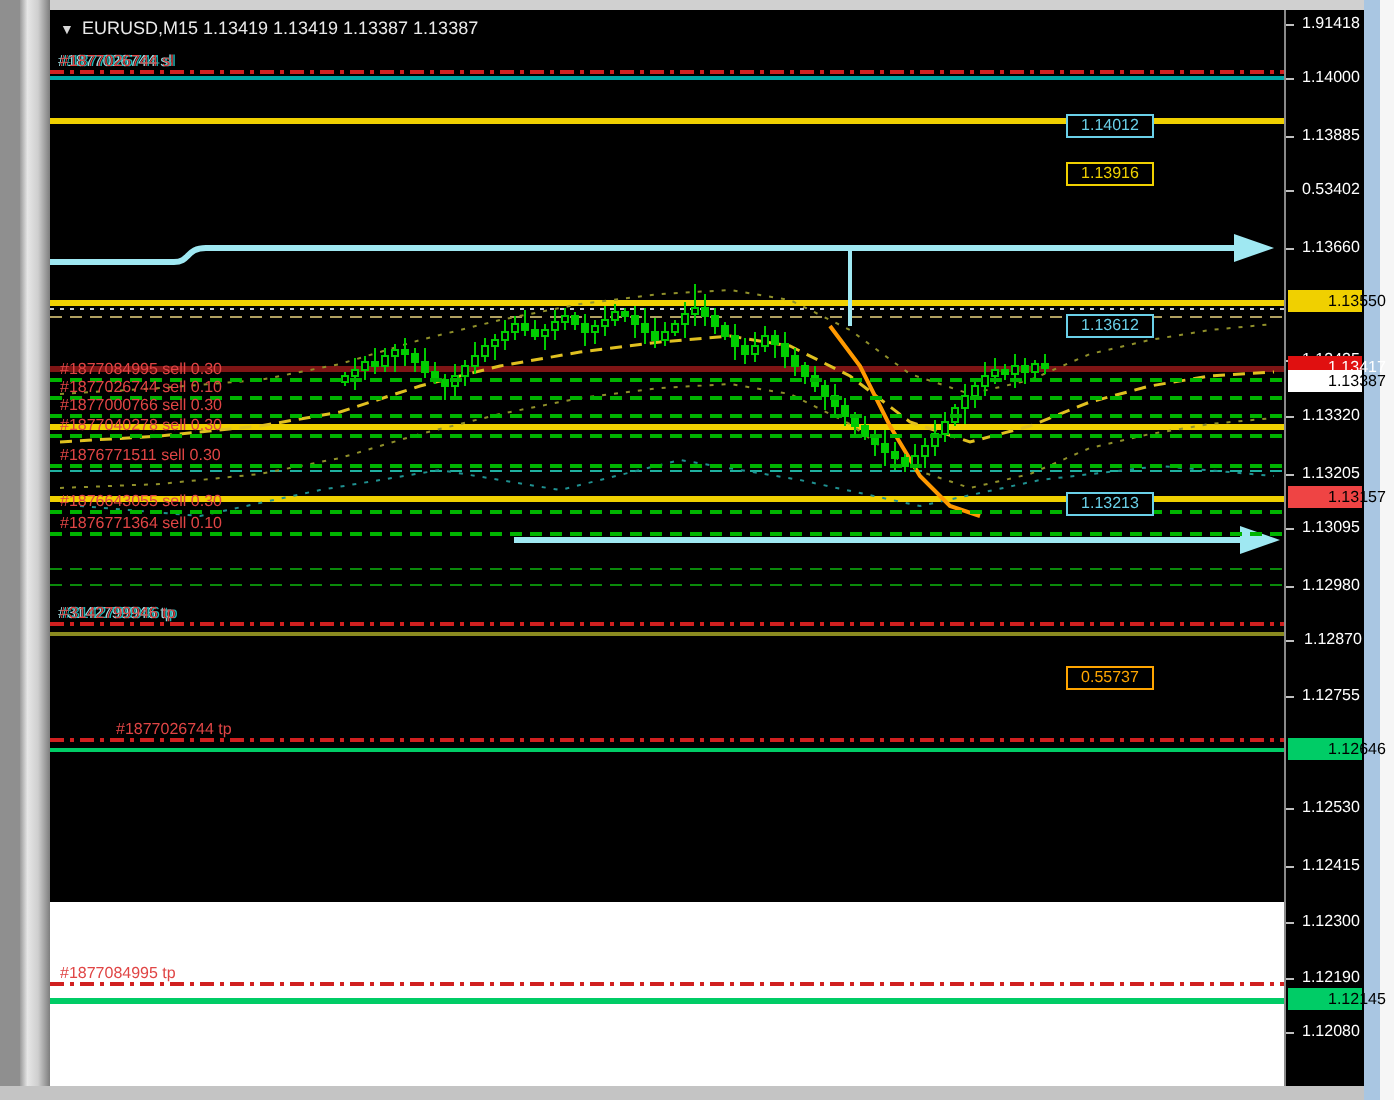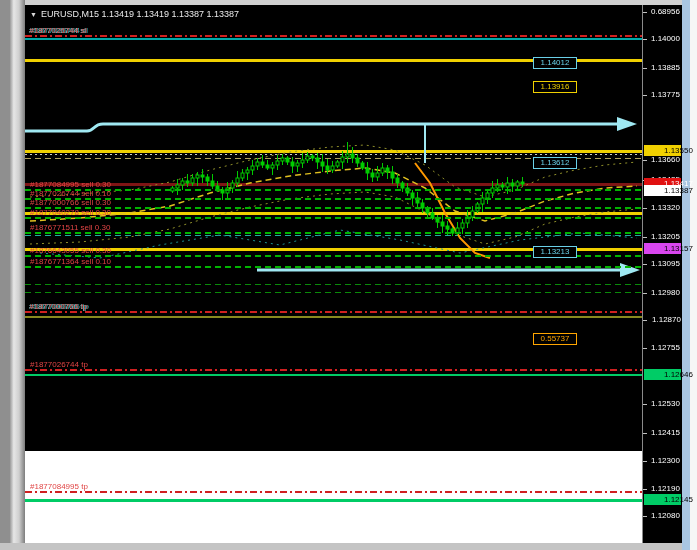--- a/index.html
+++ b/index.html
@@ -220,50 +220,50 @@
       <span class="order-label" style="top: 193px;">#1877000766 sell 0.30</span>
       <div class="order-line" style="top: 212px; z-index: 3; height: 2px; background-image: repeating-linear-gradient(90deg, rgb(0, 180, 0) 0px, rgb(0, 180, 0) 6px, transparent 6px, transparent 10px);"></div>
       <span class="order-label" style="top: 203px;">#1877040278 sell 0.30</span>
       <div class="order-line" style="top: 227px; z-index: 3; height: 2px; background-image: repeating-linear-gradient(90deg, rgb(0, 180, 0) 0px, rgb(0, 180, 0) 6px, transparent 6px, transparent 10px);"></div>
       <span class="order-label" style="top: 218px;">#1876771511 sell 0.30</span>
       <div class="order-line" style="top: 250px; z-index: 3; height: 2px; background-image: repeating-linear-gradient(90deg, rgb(0, 180, 0) 0px, rgb(0, 180, 0) 6px, transparent 6px, transparent 10px);"></div>
       <span class="order-label" style="top: 241px;">#1876643055 sell 0.30</span>
       <div class="order-line" style="top: 261px; z-index: 3; height: 2px; background-image: repeating-linear-gradient(90deg, rgb(0, 180, 0) 0px, rgb(0, 180, 0) 6px, transparent 6px, transparent 10px);"></div>
       <span class="order-label" style="top: 252px;">#1876771364 sell 0.10</span>
       <div class="order-line" style="top: 306px; z-index: 3; height: 2px; background-image: repeating-linear-gradient(90deg, rgb(208, 32, 32) 0px, rgb(208, 32, 32) 7px, transparent 7px, transparent 10px, rgb(208, 32, 32) 10px, rgb(208, 32, 32) 12px, transparent 12px, transparent 15px);"></div>
-      <span class="order-label overlap" style="top: 297px;">#1877000766 tp</span>
+      <span class="order-label overlap" style="top: 297px;">#3142799946 tp</span>
       <div class="order-line" style="top: 364px; z-index: 3; height: 2px; background-image: repeating-linear-gradient(90deg, rgb(208, 32, 32) 0px, rgb(208, 32, 32) 7px, transparent 7px, transparent 10px, rgb(208, 32, 32) 10px, rgb(208, 32, 32) 12px, transparent 12px, transparent 15px);"></div>
-      <span class="order-label" style="top: 355px;">#1877026744 tp</span>
+      <span class="order-label" style="top: 355px; margin-left: 28px;">#1877026744 tp</span>
       <div class="order-line" style="top: 486px; z-index: 3; height: 2px; background-image: repeating-linear-gradient(90deg, rgb(208, 32, 32) 0px, rgb(208, 32, 32) 7px, transparent 7px, transparent 10px, rgb(208, 32, 32) 10px, rgb(208, 32, 32) 12px, transparent 12px, transparent 15px);"></div>
       <span class="order-label" style="top: 477px;">#1877084995 tp</span>
       <div class="chart-box" style="top: 25px; border-color: rgb(106, 208, 232); color: rgb(106, 208, 232);">1.14012</div>
       <div class="chart-box" style="top: 49px; border-color: rgb(240, 208, 0); color: rgb(240, 208, 0);">1.13916</div>
       <div class="chart-box" style="top: 125px; border-color: rgb(106, 208, 232); color: rgb(106, 208, 232);">1.13612</div>
       <div class="chart-box" style="top: 214px; border-color: rgb(106, 208, 232); color: rgb(106, 208, 232);">1.13213</div>
       <div class="chart-box" style="top: 301px; border-color: rgb(255, 165, 0); color: rgb(255, 165, 0);">0.55737</div>
     </div>
 
   <div id="axis">
-      <div class="axis-tick" style="top: 2px;">0.68956</div>
+      <div class="axis-tick" style="top: 2px;">1.91418</div>
       <div class="axis-tick" style="top: 29px;">1.14000</div>
       <div class="axis-tick" style="top: 58px;">1.13885</div>
-      <div class="axis-tick" style="top: 85px;">1.13775</div>
-      <div class="axis-tick" style="top: 114px; margin-top: 36px;">1.13660</div>
+      <div class="axis-tick" style="top: 85px;">0.53402</div>
+      <div class="axis-tick" style="top: 114px;">1.13660</div>
       <div class="axis-tick" style="top: 170px;">1.13435</div>
       <div class="axis-tick" style="top: 198px;">1.13320</div>
       <div class="axis-tick" style="top: 227px;">1.13205</div>
       <div class="axis-tick" style="top: 254px;">1.13095</div>
       <div class="axis-tick" style="top: 283px;">1.12980</div>
       <div class="axis-tick" style="top: 310px; text-align: center;">1.12870</div>
       <div class="axis-tick" style="top: 338px;">1.12755</div>
       <div class="axis-tick" style="top: 394px;">1.12530</div>
       <div class="axis-tick" style="top: 423px;">1.12415</div>
       <div class="axis-tick" style="top: 451px;">1.12300</div>
       <div class="axis-tick" style="top: 479px;">1.12190</div>
       <div class="axis-tick" style="top: 506px;">1.12080</div>
       <div class="axis-box" style="top: 140px; background: rgb(240, 208, 0); color: rgb(0, 0, 0);">1.13550</div>
       <div class="axis-box" style="top: 173px; background: rgb(224, 16, 16); color: rgb(255, 255, 255);">1.13417</div>
       <div class="axis-box" style="top: 180px; background: rgb(255, 255, 255); color: rgb(0, 0, 0);">1.13387</div>
-      <div class="axis-box" style="top: 238px; background: #d946ef; color: rgb(0, 0, 0);">1.13157</div>
+      <div class="axis-box" style="top: 238px; background: #ef4444; color: rgb(0, 0, 0);">1.13157</div>
       <div class="axis-box" style="top: 364px; background: rgb(0, 204, 102); color: rgb(0, 0, 0);">1.12646</div>
       <div class="axis-box" style="top: 489px; background: rgb(0, 204, 102); color: rgb(0, 0, 0);">1.12145</div>
     </div>
 </div>
 
 </body></html>

